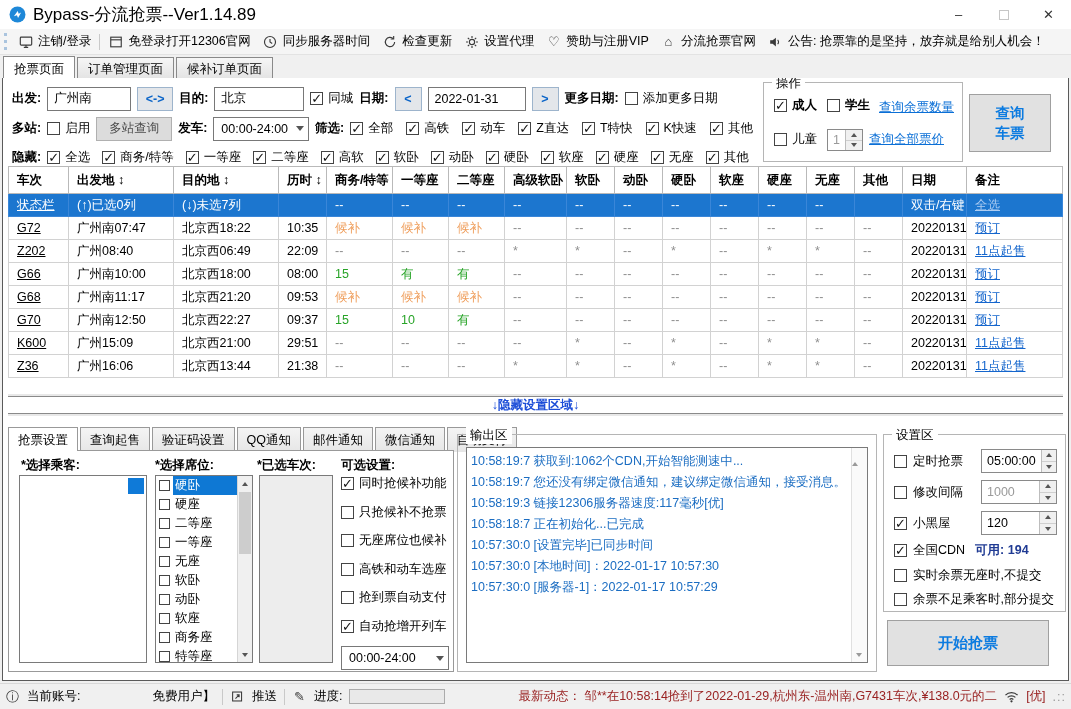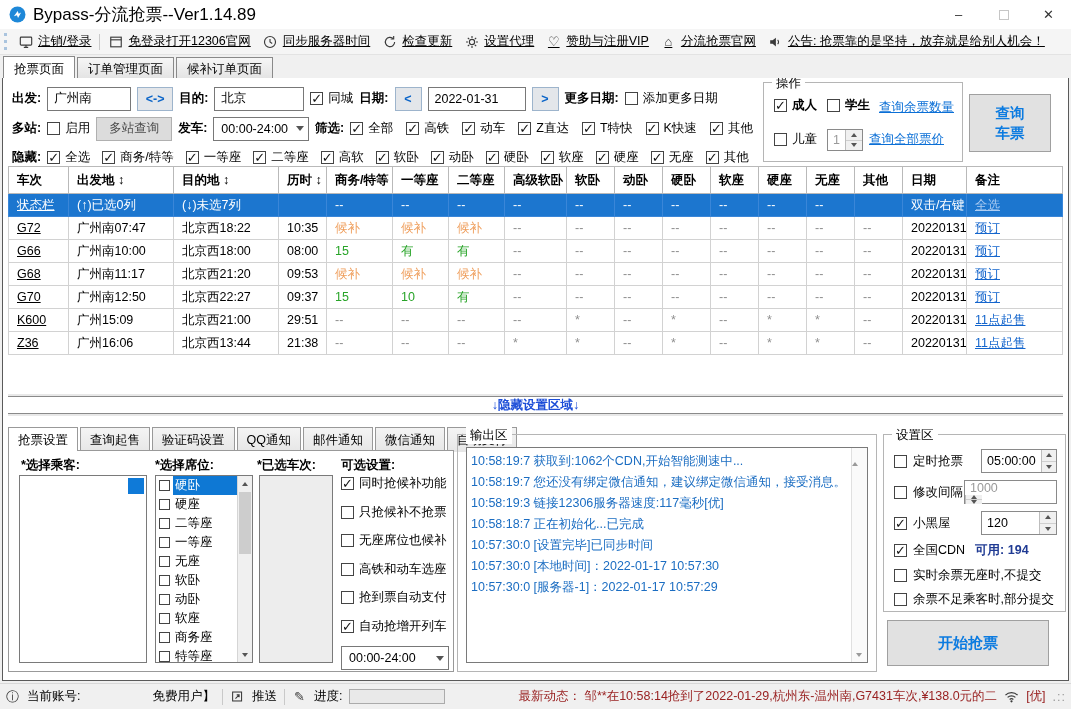--- a/index.html
+++ b/index.html
@@ -10,21 +10,21 @@
   
   .titlebar { height:29px; background:#fff; display:flex; align-items:center; padding-left:9px; }
   .titlebar .logo { width:17px; height:17px; display:inline-flex; }
   .title-text { margin-left:7px; font-size:17px; }
   .win-controls { margin-left:auto; display:flex; height:100%; }
   .win-btn { width:45px; display:flex; align-items:center; justify-content:center; font-size:13px; color:#333; }
   .max-glyph { width:10px; height:10px; border:1px solid #c6c6c6; display:inline-block; }
 
   
   .menubar { height:26px; background:#f5f5f5; border-bottom:1px solid #e3e3e3; display:flex; align-items:center;
-             padding:0 2px; white-space:nowrap; overflow:hidden;text-decoration:underline; }
+             padding:0 2px; white-space:nowrap; overflow:hidden; }
   .gripper { width:5px; height:17px; border-left:3px dotted #aac4de; margin:0 3px 0 2px; }
   .menu-item { display:inline-flex; align-items:center; gap:5px; padding:0 6px; height:24px; }
   .menu-item .ic { width:15px; display:inline-flex; justify-content:center; color:#3a3a3a; font-size:13px; line-height:13px; }
   .menu-sep { width:1px; height:16px; background:#c9c9c9; margin:0 2px; }
 
   
   .page-tabs { display:flex; padding:2px 0 0 3px; height:23px; background:#f0f0f0; position:relative; z-index:3; }
   .ptab { padding:3px 10px 2px; border:1px solid #898989; border-bottom:none; background:linear-gradient(#f6f6f6,#e4e4e4);
           margin-right:2px; font-size:12.5px; }
   .ptab.active { background:#fff; padding-top:4px; margin-top:-1px; }
@@ -473,20 +473,39 @@
           <td class="c-dim">--</td>
           <td class="c-dim">--</td>
           <td class="c-dim">--</td>
           <td class="c-dim">--</td>
           <td class="c-dim">--</td>
           <td class="c-dim">--</td>
           <td>20220131</td>
           <td><span class="blue-link">预订</span></td>
         </tr>
         <tr>
+          <td><span class="train-link">Z202</span></td>
+          <td>广州08:40</td>
+          <td>北京西06:49</td>
+          <td>22:09</td>
+          <td class="c-dim">--</td>
+          <td class="c-dim">--</td>
+          <td class="c-dim">--</td>
+          <td class="c-dim">*</td>
+          <td class="c-dim">*</td>
+          <td class="c-dim">--</td>
+          <td class="c-dim">*</td>
+          <td class="c-dim">--</td>
+          <td class="c-dim">*</td>
+          <td class="c-dim">*</td>
+          <td class="c-dim">--</td>
+          <td>20220131</td>
+          <td><span class="blue-link">11点起售</span></td>
+        </tr>
+        <tr>
           <td><span class="train-link">G66</span></td>
           <td>广州南10:00</td>
           <td>北京西18:00</td>
           <td>08:00</td>
           <td class="c-green">15</td>
           <td class="c-green">有</td>
           <td class="c-green">有</td>
           <td class="c-dim">--</td>
           <td class="c-dim">--</td>
           <td class="c-dim">--</td>
@@ -724,21 +743,21 @@
                 <span class="t-dn"></span>
               </span>
             </span>
           </span>
         </div>
         <div class="set-row" style="top: 45px;">
           <span class="cb">
             <span class="box"></span>
             <span class="cb-label">修改间隔</span>
           </span>
-          <span class="spin disabled" style="width: 93px; flex-direction: column;">
+          <span class="spin disabled" style="width: 76px;">
             <span class="val" style="flex: 1 1 0%;">1000</span>
             <span class="arrs">
               <span class="arr">
                 <span class="t-up"></span>
               </span>
               <span class="arr">
                 <span class="t-dn"></span>
               </span>
             </span>
           </span>

